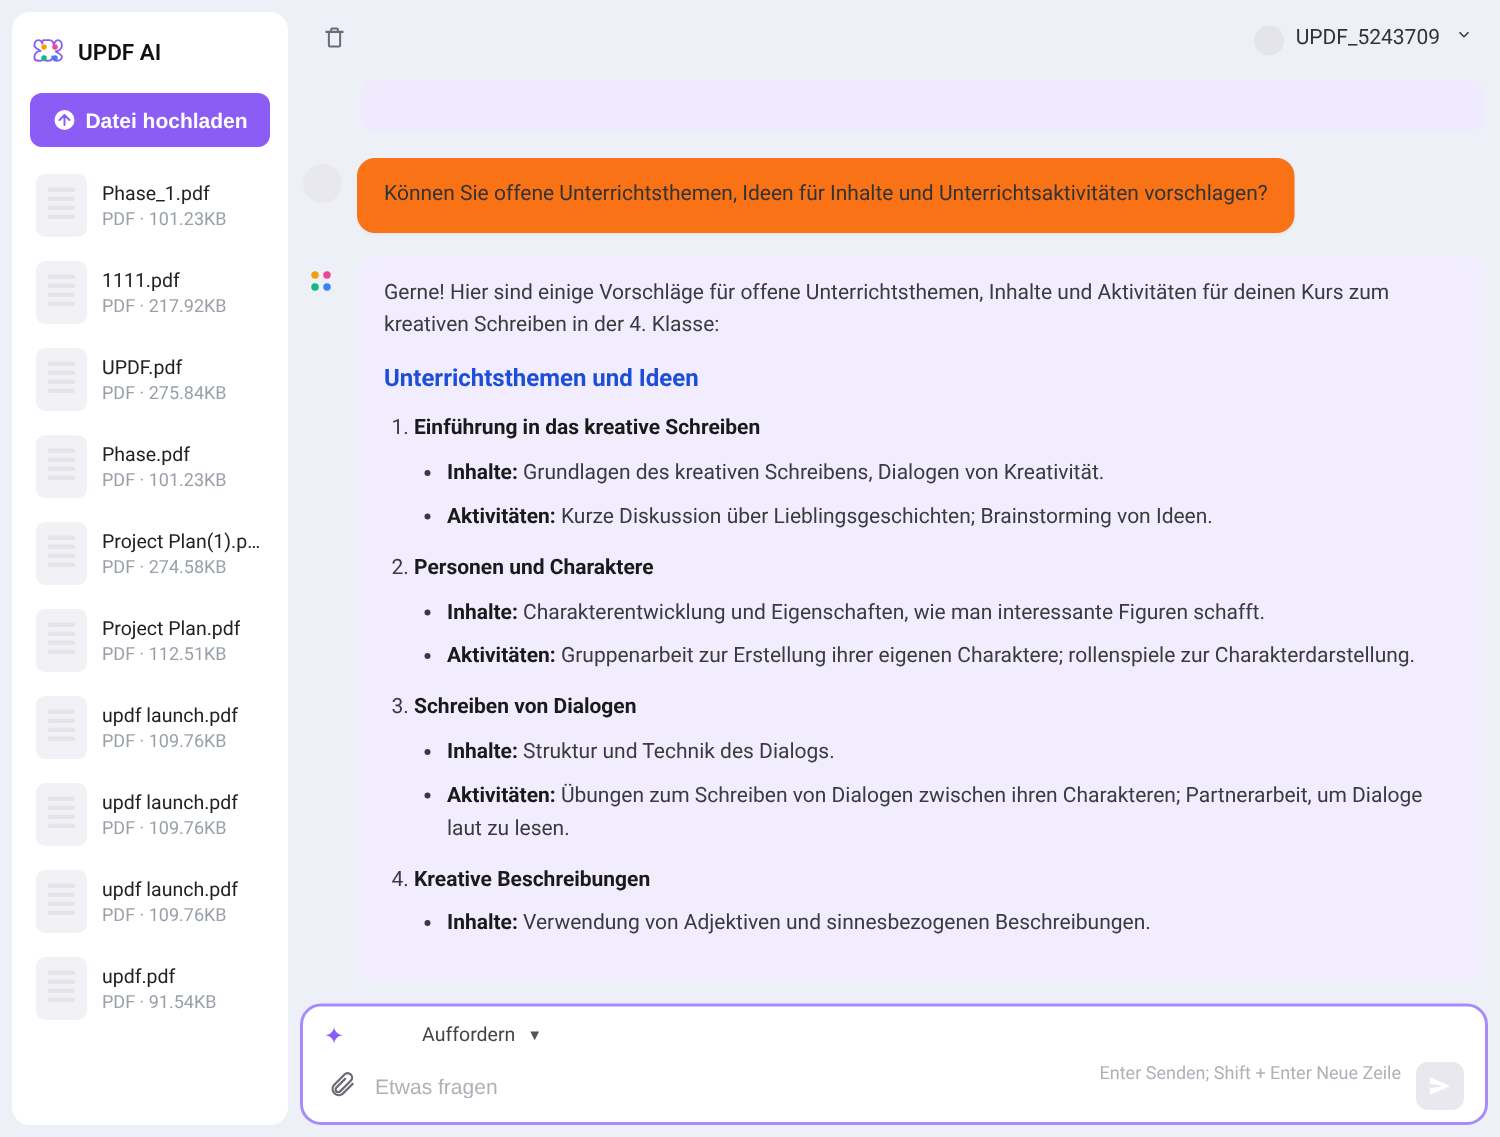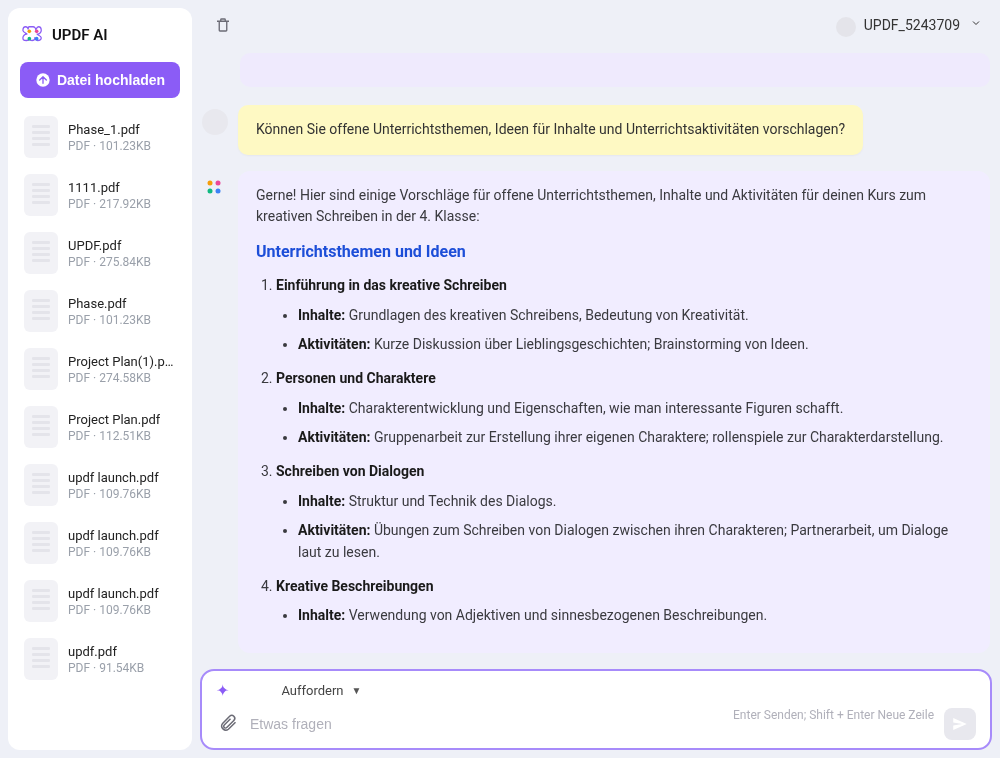--- a/index.html
+++ b/index.html
@@ -19,21 +19,21 @@
 .main { flex: 1; display: flex; flex-direction: column; margin: 8px 8px 8px 0; gap: 8px; }
 .topbar { display: flex; align-items: center; justify-content: space-between; padding: 4px 10px; }
 .delete-btn { background: none; border: none; cursor: pointer; color: #6b6b75; padding: 4px; }
 .user-menu { display: flex; align-items: flex-start; gap: 8px; cursor: pointer; font-size: 14px; color: #333; }
 .avatar { width: 20px; height: 20px; border-radius: 50%; background: #e4e4ea; }
 .chat-area { flex: 1; overflow-y: auto; padding: 0 2px; }
 .msg-row { display: flex; gap: 10px; margin-bottom: 16px; }
 .msg-avatar { width: 26px; height: 26px; border-radius: 50%; background: #e8e8ee; flex-shrink: 0; margin-top: 4px; }
 .msg-avatar.ai { background: transparent; }
 .msg-bubble { border-radius: 12px; padding: 14px 18px; font-size: 14px; line-height: 1.55; }
-.msg-bubble.user { background: #fef9c3; color: #333; box-shadow: 0 1px 2px rgba(0,0,0,0.04); border-radius: 10px; }
+.msg-bubble.user { background: #f97316; color: #333; box-shadow: 0 1px 2px rgba(0,0,0,0.04); }
 .msg-bubble.ai { background: #f1edff; color: #3a3a3f; flex: 1; }
 .msg-bubble.ai h3 { font-size: 16px; font-weight: 700; margin: 12px 0 10px 0; color: #1d4ed8; }
 .msg-bubble.ai p.intro { margin-bottom: 4px; }
 .msg-bubble.ai ol { padding-left: 20px; }
 .msg-bubble.ai ol > li { margin-bottom: 12px; }
 .msg-bubble.ai ol > li > .sec-title { font-weight: 700; color: #1a1a1a; }
 .msg-bubble.ai ul { list-style: disc; padding-left: 22px; margin-top: 8px; }
 .msg-bubble.ai ul li { margin-bottom: 8px; color: #3a3a3f; }
 .msg-bubble.ai ul li .lbl { font-weight: 700; color: #1a1a1a; }
 .placeholder-bubble { height: 34px; background: #efeafd; border-radius: 10px; margin: 0 0 18px 38px; }
@@ -176,21 +176,21 @@
             <circle cx="16" cy="8" r="2.5" fill="#ec4899"></circle>
             <circle cx="8" cy="16" r="2.5" fill="#10b981"></circle>
             <circle cx="16" cy="16" r="2.5" fill="#3b82f6"></circle>
           </svg>
       </div>
       <div class="msg-bubble ai">
         <p class="intro">Gerne! Hier sind einige Vorschläge für offene Unterrichtsthemen, Inhalte und Aktivitäten für deinen Kurs zum kreativen Schreiben in der 4. Klasse:</p>
         <h3>Unterrichtsthemen und Ideen</h3>
         <ol id="sections">
             <li><span class="sec-title">Einführung in das kreative Schreiben</span><ul>
-                <li><span class="lbl">Inhalte:</span><span> Grundlagen des kreativen Schreibens, Bedeutung von Kreativität.</span></li>
+                <li><span class="lbl">Inhalte:</span><span> Grundlagen des kreativen Schreibens, Dialogen von Kreativität.</span></li>
                 <li><span class="lbl">Aktivitäten:</span><span> Kurze Diskussion über Lieblingsgeschichten; Brainstorming von Ideen.</span></li>
               </ul></li>
             <li><span class="sec-title">Personen und Charaktere</span><ul>
                 <li><span class="lbl">Inhalte:</span><span> Charakterentwicklung und Eigenschaften, wie man interessante Figuren schafft.</span></li>
                 <li><span class="lbl">Aktivitäten:</span><span> Gruppenarbeit zur Erstellung ihrer eigenen Charaktere; rollenspiele zur Charakterdarstellung.</span></li>
               </ul></li>
             <li><span class="sec-title">Schreiben von Dialogen</span><ul>
                 <li><span class="lbl">Inhalte:</span><span> Struktur und Technik des Dialogs.</span></li>
                 <li><span class="lbl">Aktivitäten:</span><span> Übungen zum Schreiben von Dialogen zwischen ihren Charakteren; Partnerarbeit, um Dialoge laut zu lesen.</span></li>
               </ul></li>

